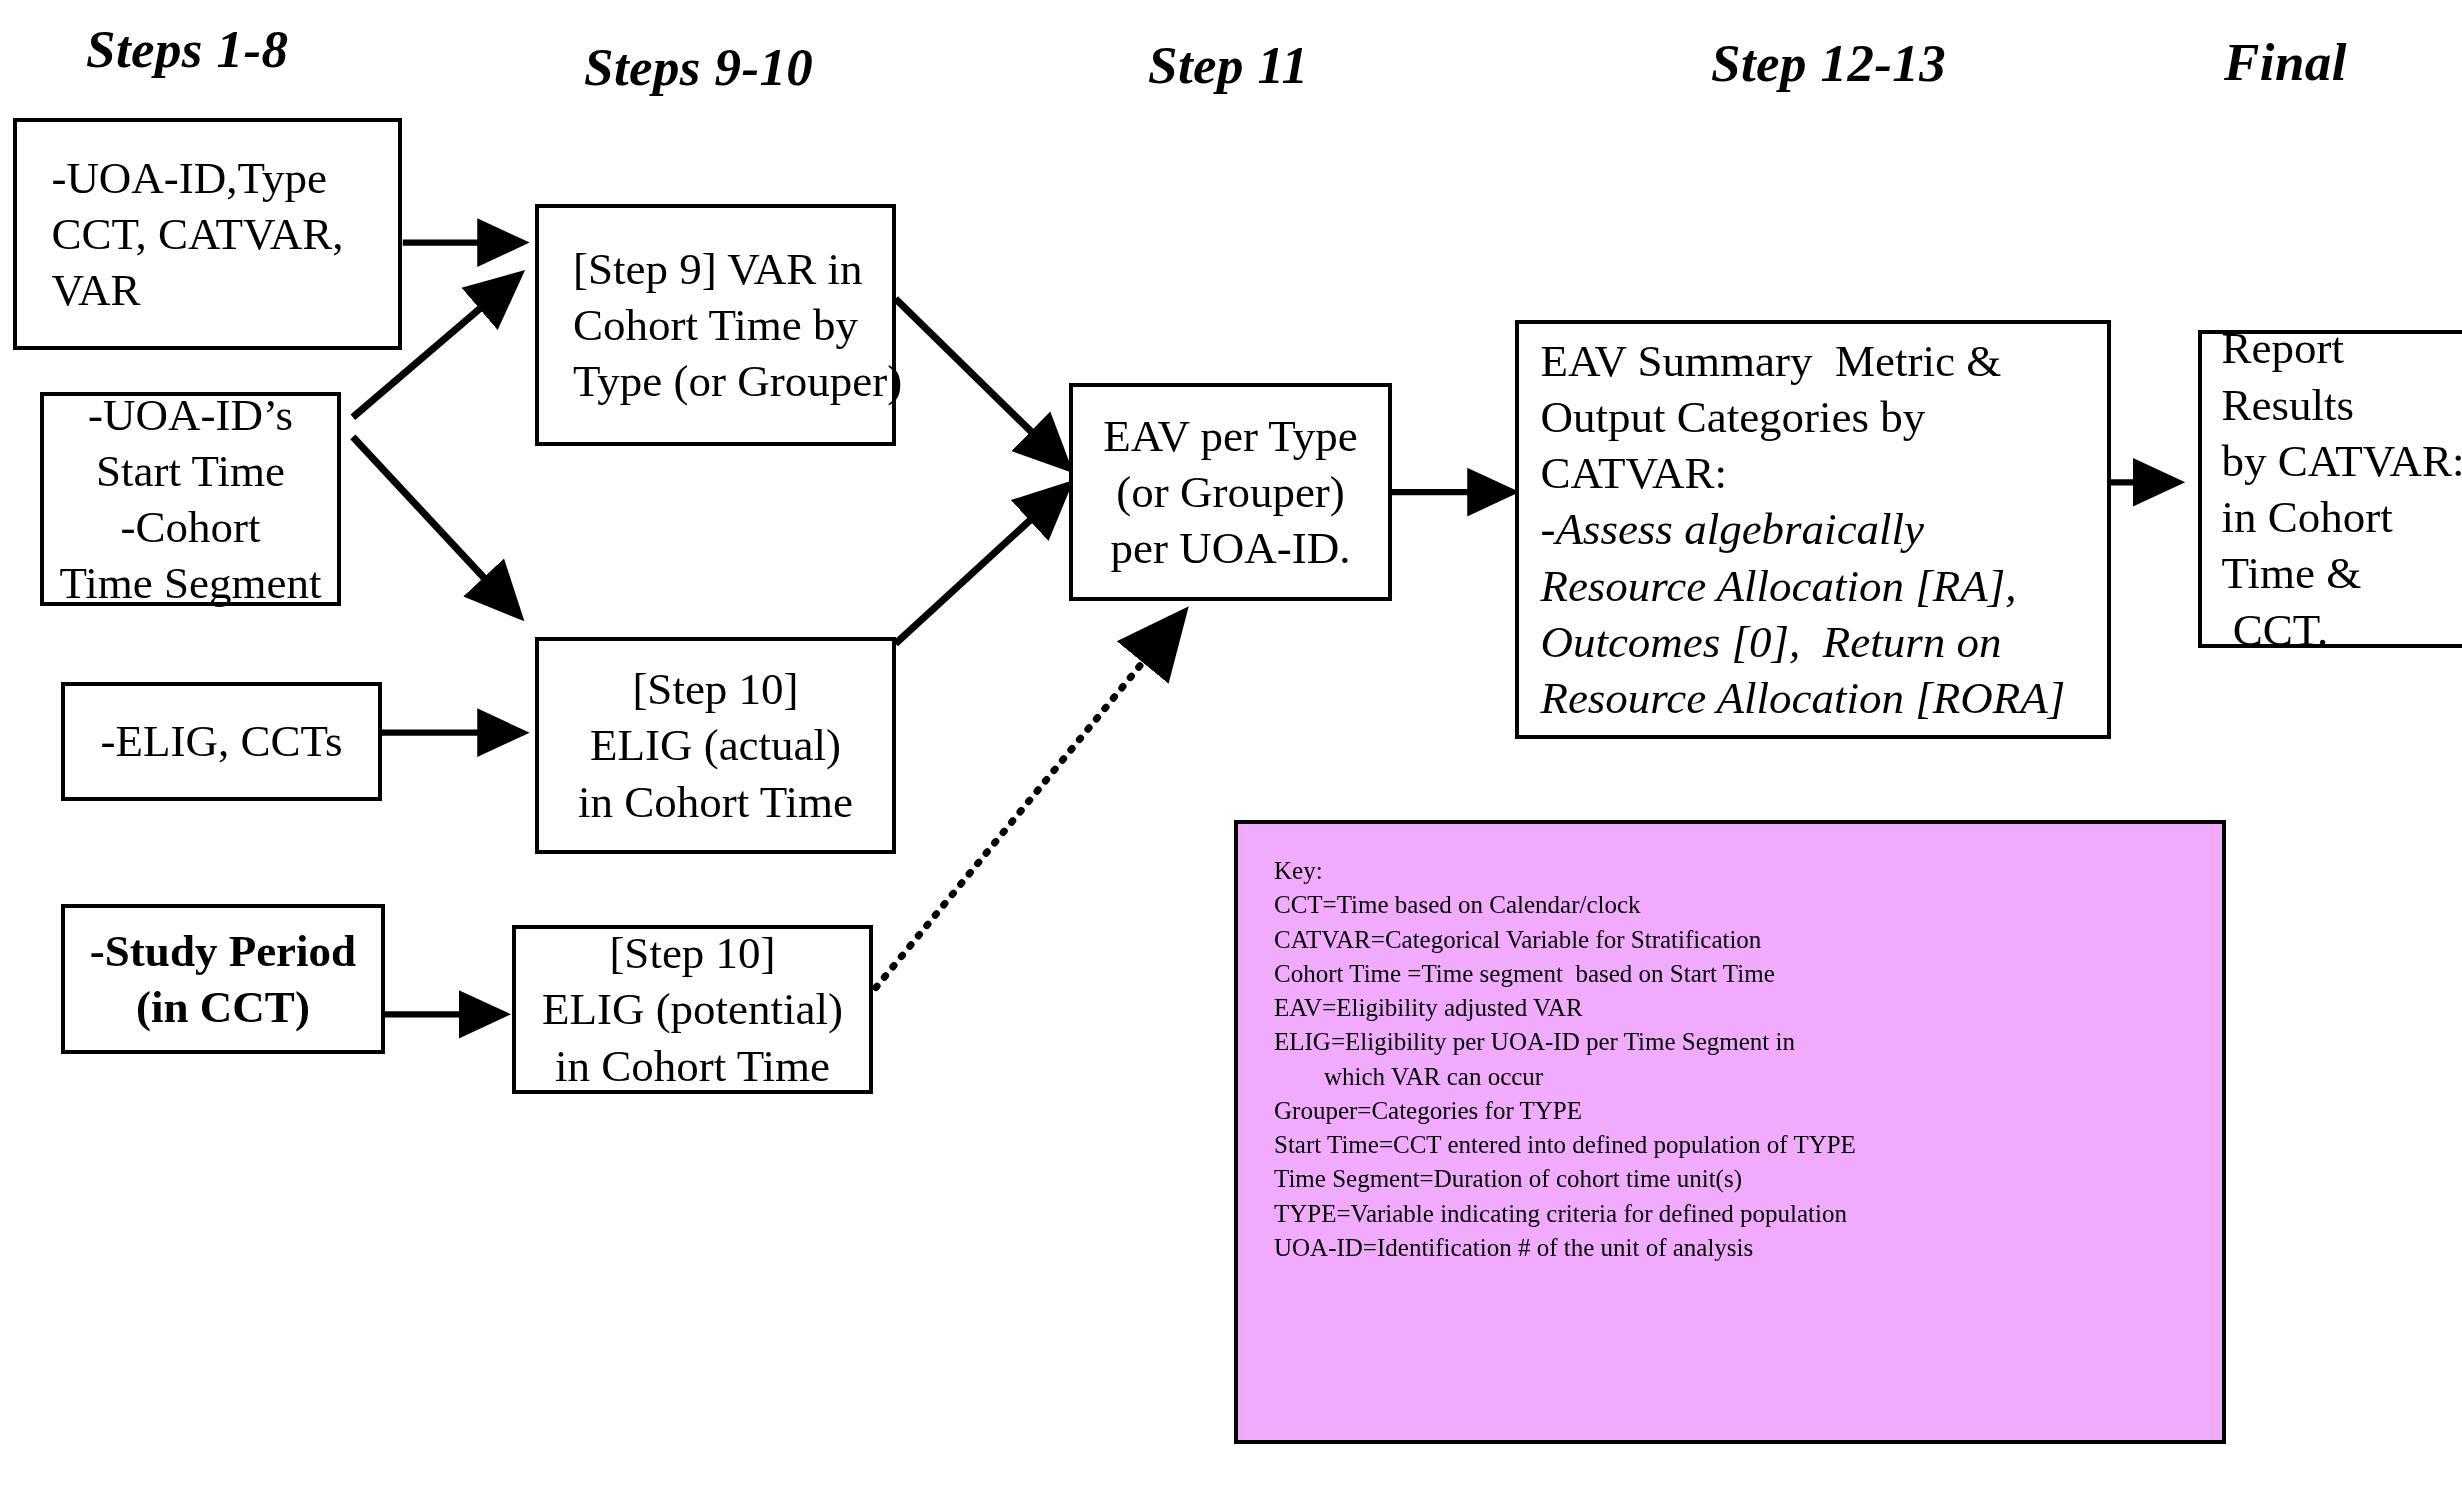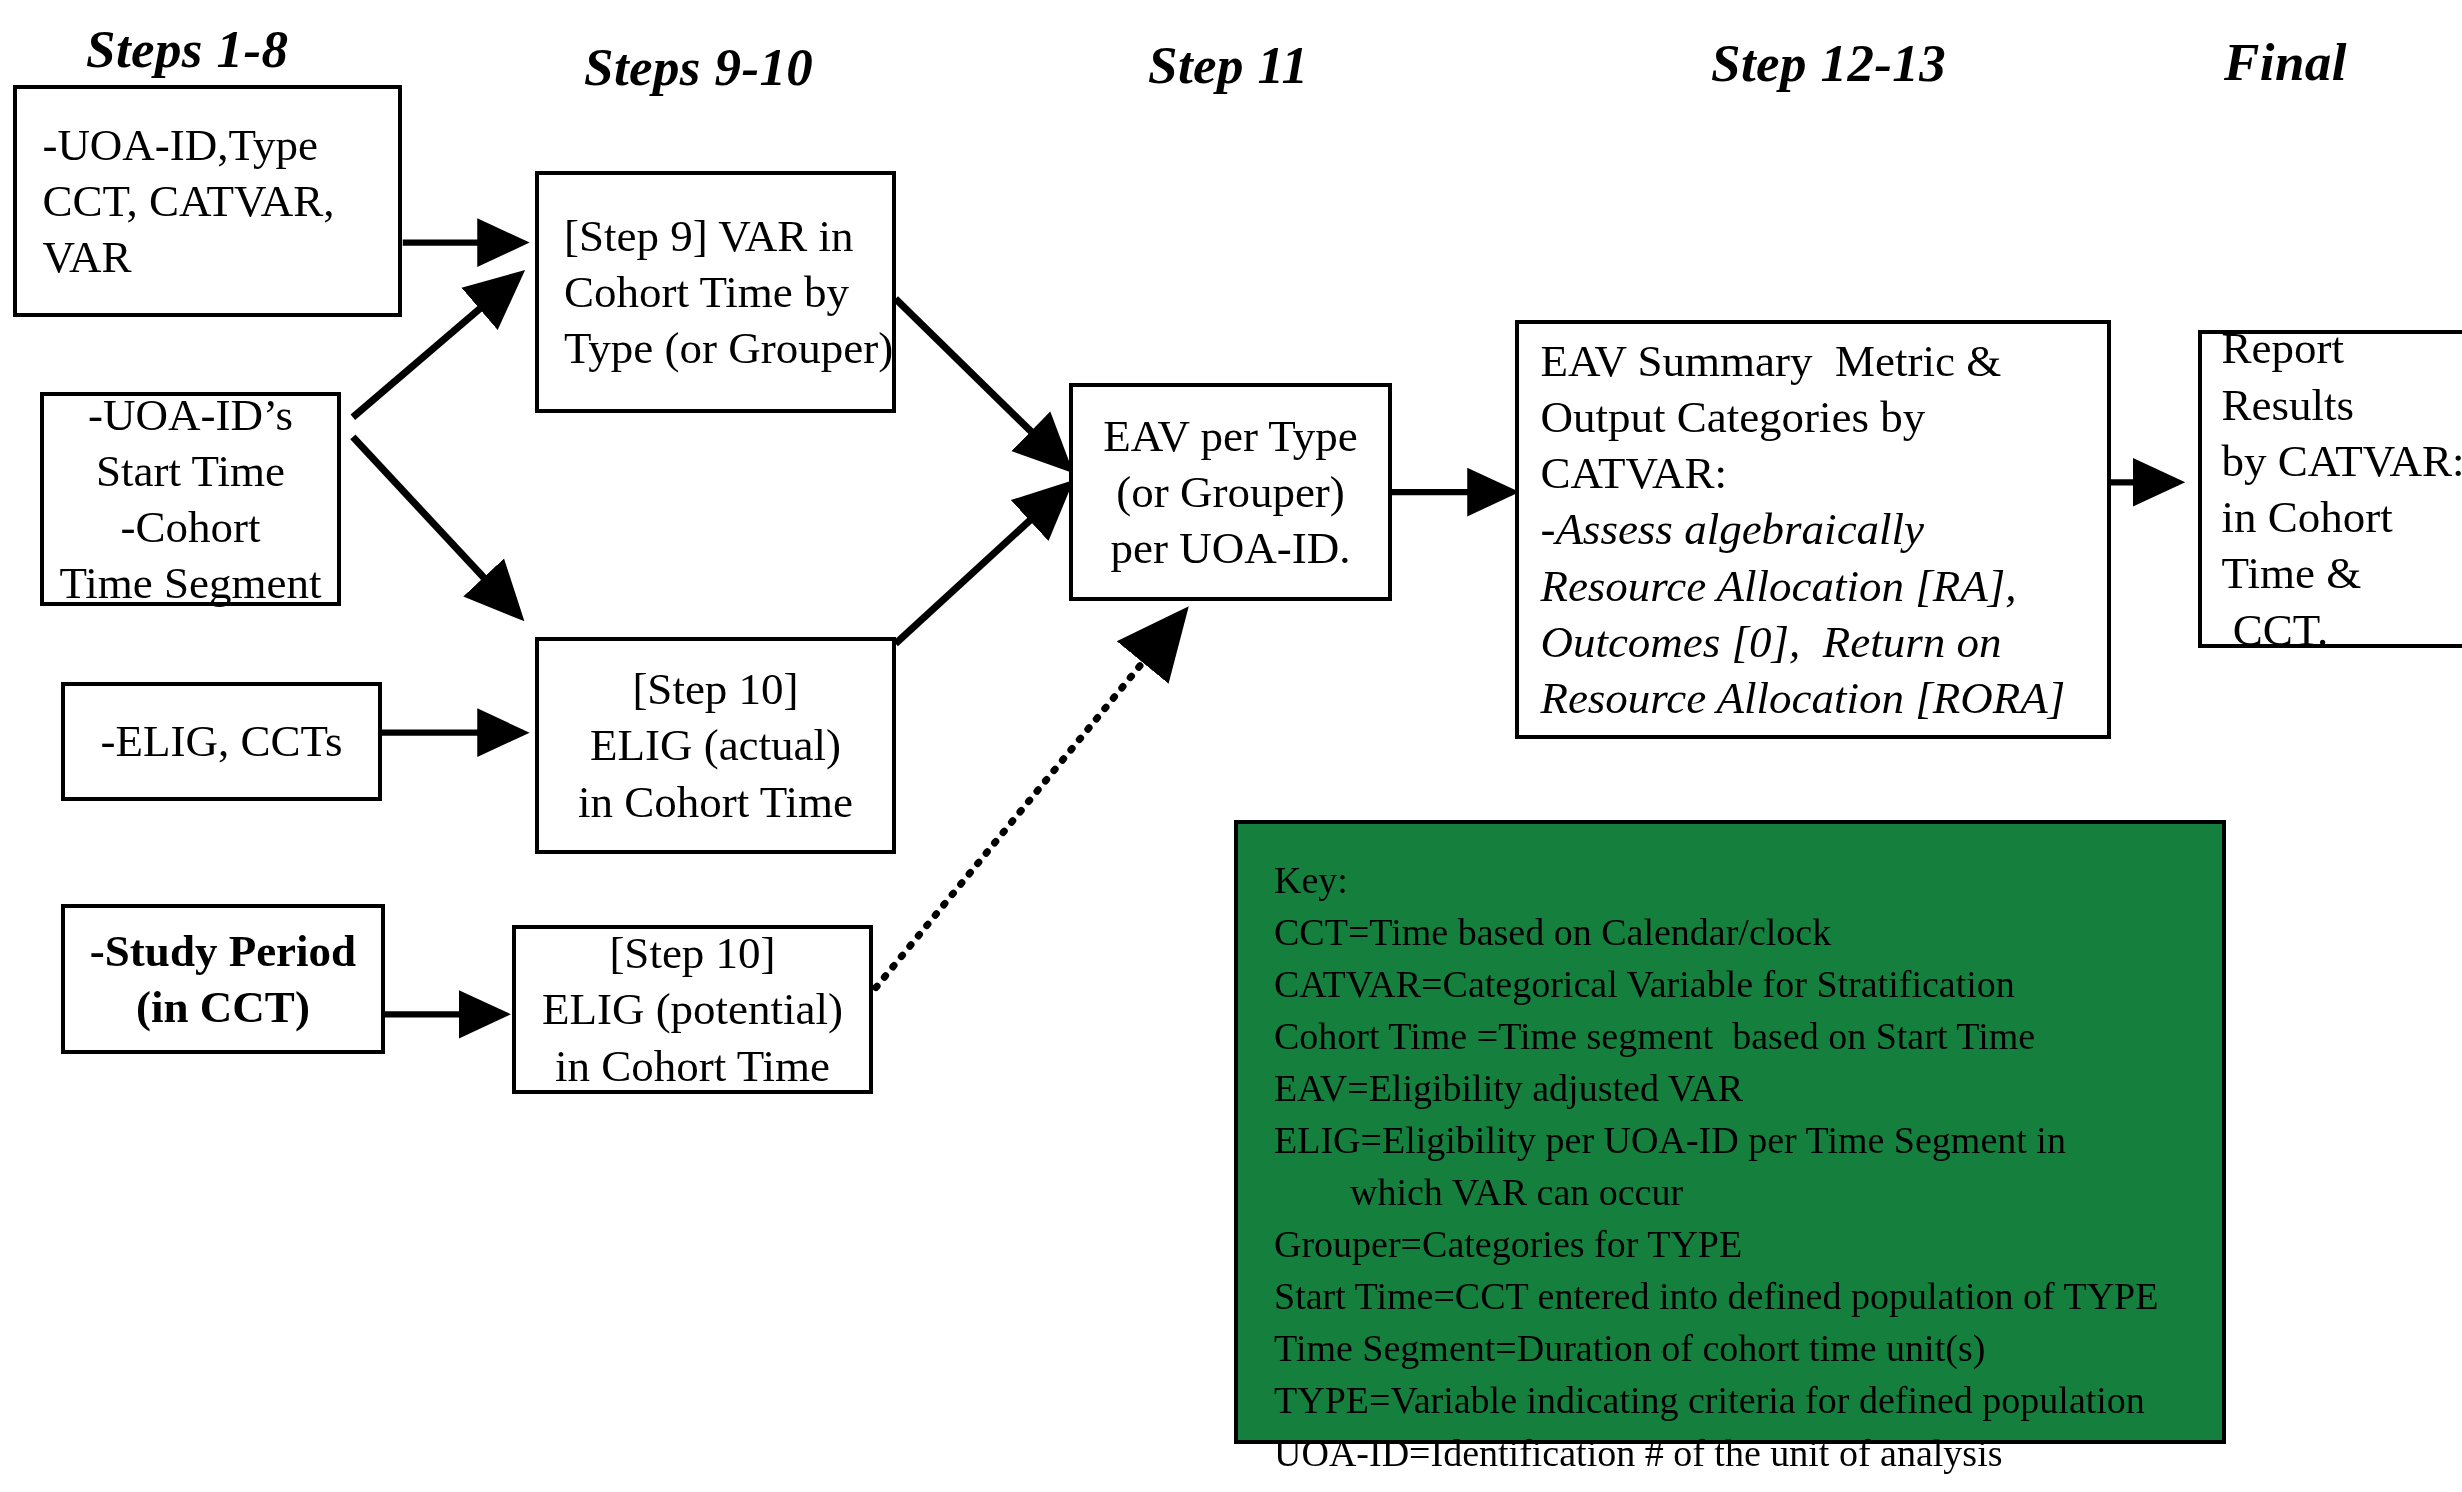--- a/index.html
+++ b/index.html
@@ -41,29 +41,29 @@
     display: flex;
     flex-direction: column;
     justify-content: center;
     font-size: 45px;
     line-height: 1.25;
     z-index: 2;
   }
   .node .line { white-space: pre; }
   .center  { text-align: center; }
   .left    { text-align: left; }
-  .pad-l   { padding-left: 25px; }
+  .pad-l   { padding-left: 34px; margin-top: 33px; }
   .pad-c   { padding-left: 12.5px; padding-right: 12.5px; }
   .italic  { font-style: italic; }
   .keybox {
     position: absolute;
     border: 4.5px solid #000000;
-    background: #15803d;
+    background: #f0abfc;
     box-sizing: border-box;
-    font-size: 38px;
+    font-size: 25px;
     line-height: 1.37;
     padding: 30px 43px 27px 36px;
     z-index: 2;
   }
   .keybox .line { white-space: pre; }
 </style>
 </head>
 <body>
 
 <div id="canvas">

